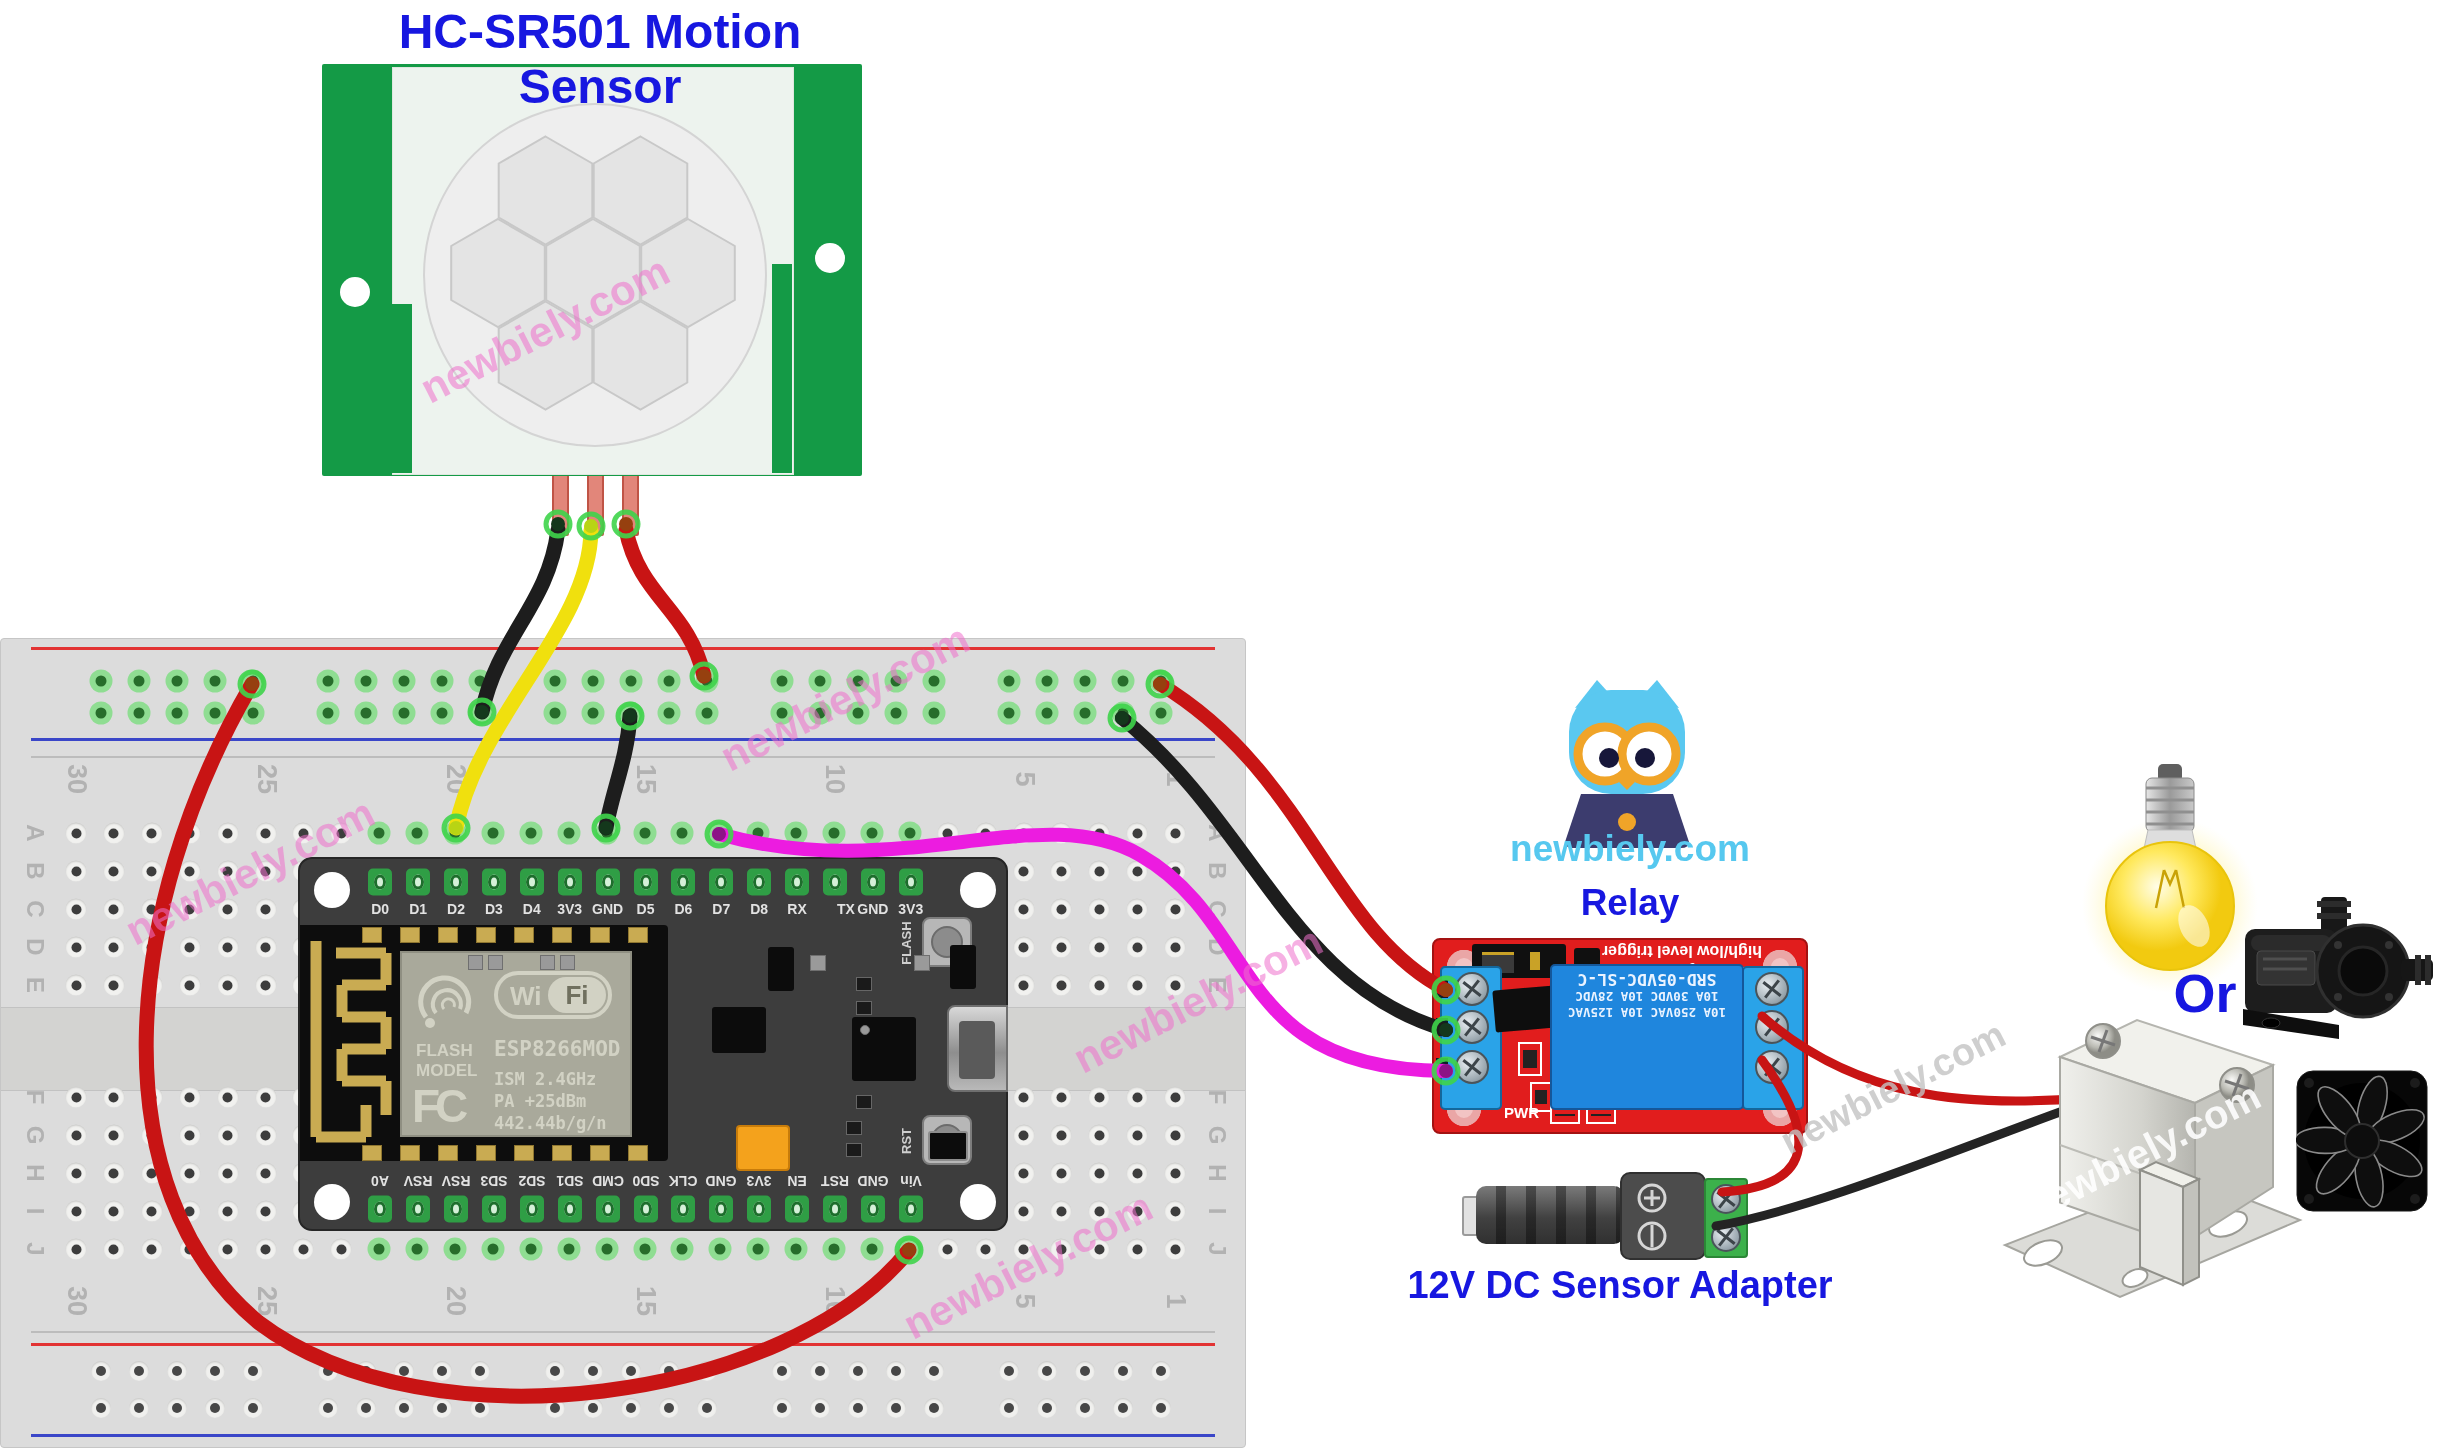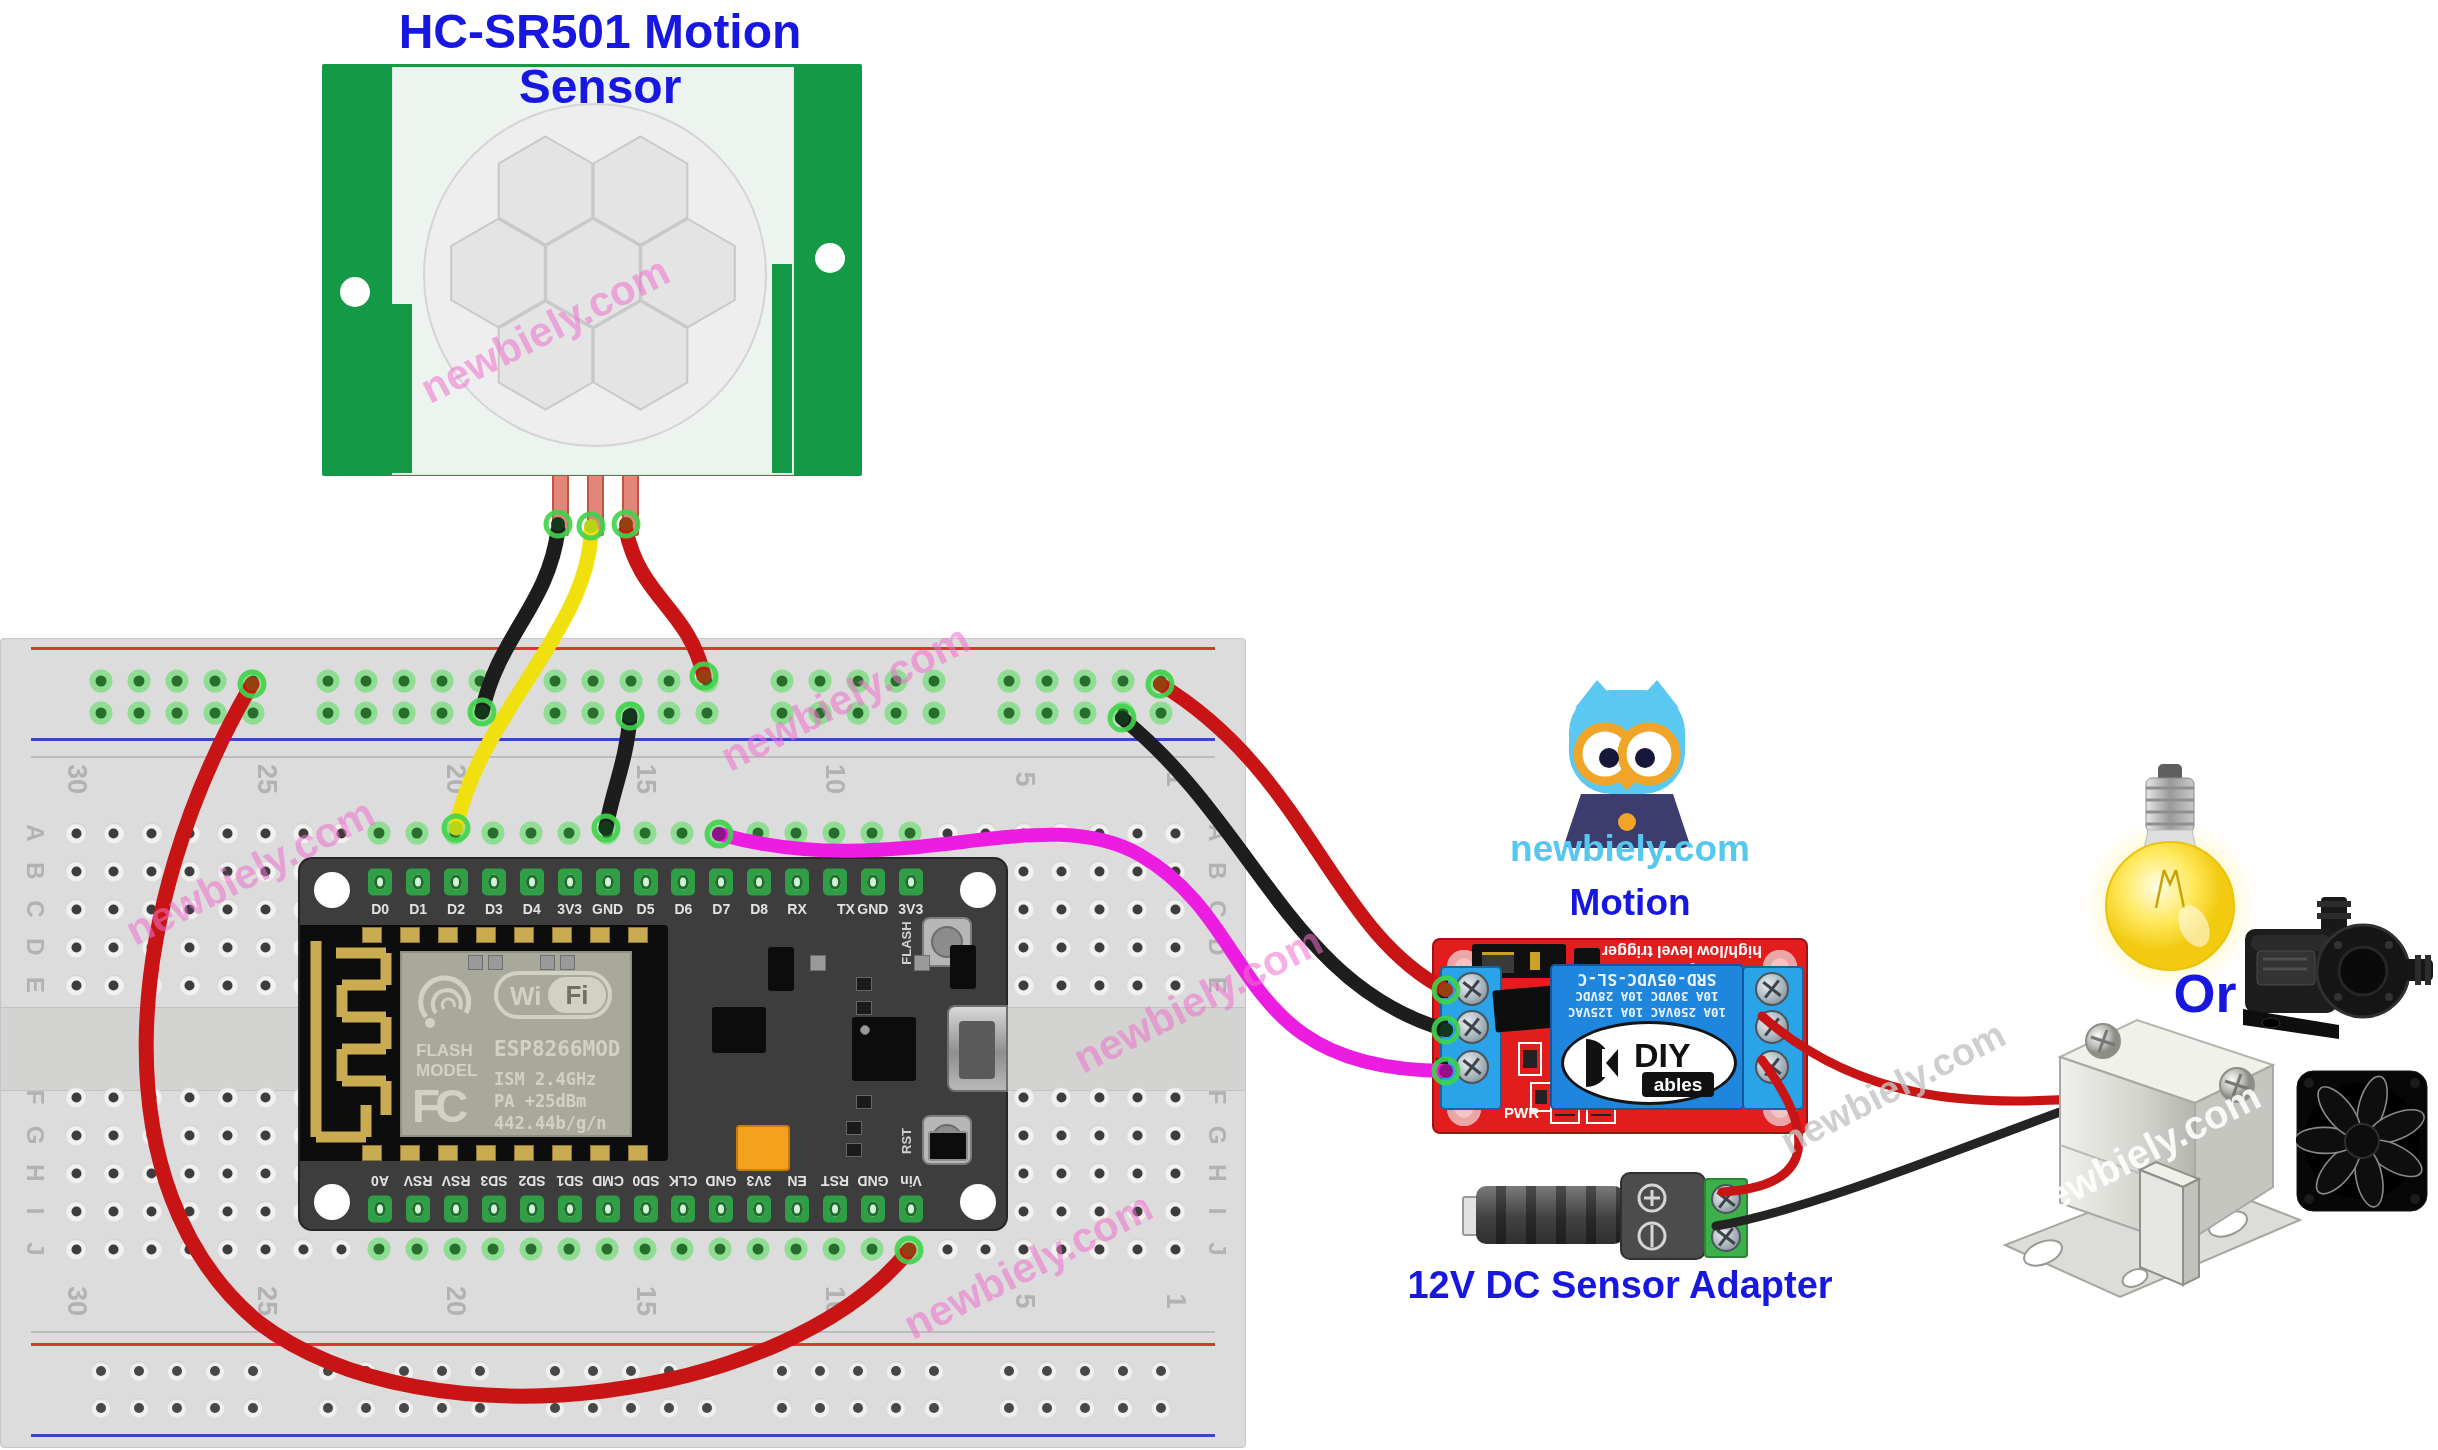--- a/index.html
+++ b/index.html
@@ -723,21 +723,21 @@
   <rect x="22" y="14" width="116" height="104" rx="42" fill="#5ac8f0"></rect>
   <circle cx="58" cy="78" r="27" fill="#ffffff" stroke="#f0a428" stroke-width="9"></circle>
   <circle cx="102" cy="78" r="27" fill="#ffffff" stroke="#f0a428" stroke-width="9"></circle>
   <circle cx="62" cy="82" r="10" fill="#17173a"></circle>
   <circle cx="98" cy="82" r="10" fill="#17173a"></circle>
   <polygon points="80,98 88,106 80,114 72,106" fill="#f0a428"></polygon>
   <path d="M34,118 L126,118 L142,166 Q142,172 134,172 L26,172 Q18,172 18,166 Z" fill="#3c3c6e"></path>
   <circle cx="80" cy="146" r="9" fill="#f0a428"></circle>
 </svg>
 <div id="brand-text" class="abs brand-cyan">newbiely.com</div>
-<div id="relay-label" class="abs blue-label">Motion</div>
+<div id="relay-label" class="abs blue-label">Relay</div>
 
 <div id="relay" class="abs">
   <div class="relay-corner" style="left:30px;top:27px;"></div>
   <div class="relay-corner" style="left:346px;top:27px;"></div>
   <div class="relay-corner" style="left:30px;top:169px;"></div>
   <div class="relay-corner" style="left:346px;top:169px;"></div>
 
   <div class="relay-head">
     <div style="font-size:19px;font-weight:bold;">1 Relay Module</div>
     <div style="font-size:16px;font-weight:bold;">high/low level trigger</div>
@@ -781,29 +781,20 @@
     </div>
   <div class="outline-part" style="left:152px;top:166px;width:26px;height:14px;">
       <span></span>
     </div>
 
   <div id="relay-cube">
     <div class="cube-txt mono">
       <div style="font-size:12.5px;">10A 250VAC 10A 125VAC</div>
       <div style="font-size:12.5px;">10A 30VDC 10A 28VDC</div>
       <div style="font-size:16.5px;">SRD-05VDC-SL-C</div>
-    </div>
-    <div id="oval">
-      <svg width="56" height="56" style="position:absolute;left:12px;top:11px;">
-        <path d="M10,4 A24,24 0 0 1 10,52 Z" fill="#111111"></path>
-        <rect x="26" y="14" width="16" height="28" fill="#111111"></rect>
-        <polygon points="26,14 42,14 30,28 42,42 26,42" fill="#ffffff"></polygon>
-      </svg>
-      <span style="position:absolute;left:70px;top:12px;font-size:34px;font-weight:bold;color:#111;">DIY</span>
-      <div style="position:absolute;left:78px;top:48px;width:72px;height:25px;background:#111;border-radius:4px;color:#fff;font-size:19px;font-weight:bold;text-align:center;line-height:25px;">ables</div>
     </div>
   </div>
 </div>
 
 <div id="jack" class="abs">
   <div class="tip"></div>
   <div class="barrel"></div>
   <div class="body">
     <svg width="86" height="88">
       <circle cx="30" cy="24" r="13" fill="none" stroke="#d6d6d6" stroke-width="3"></circle>

